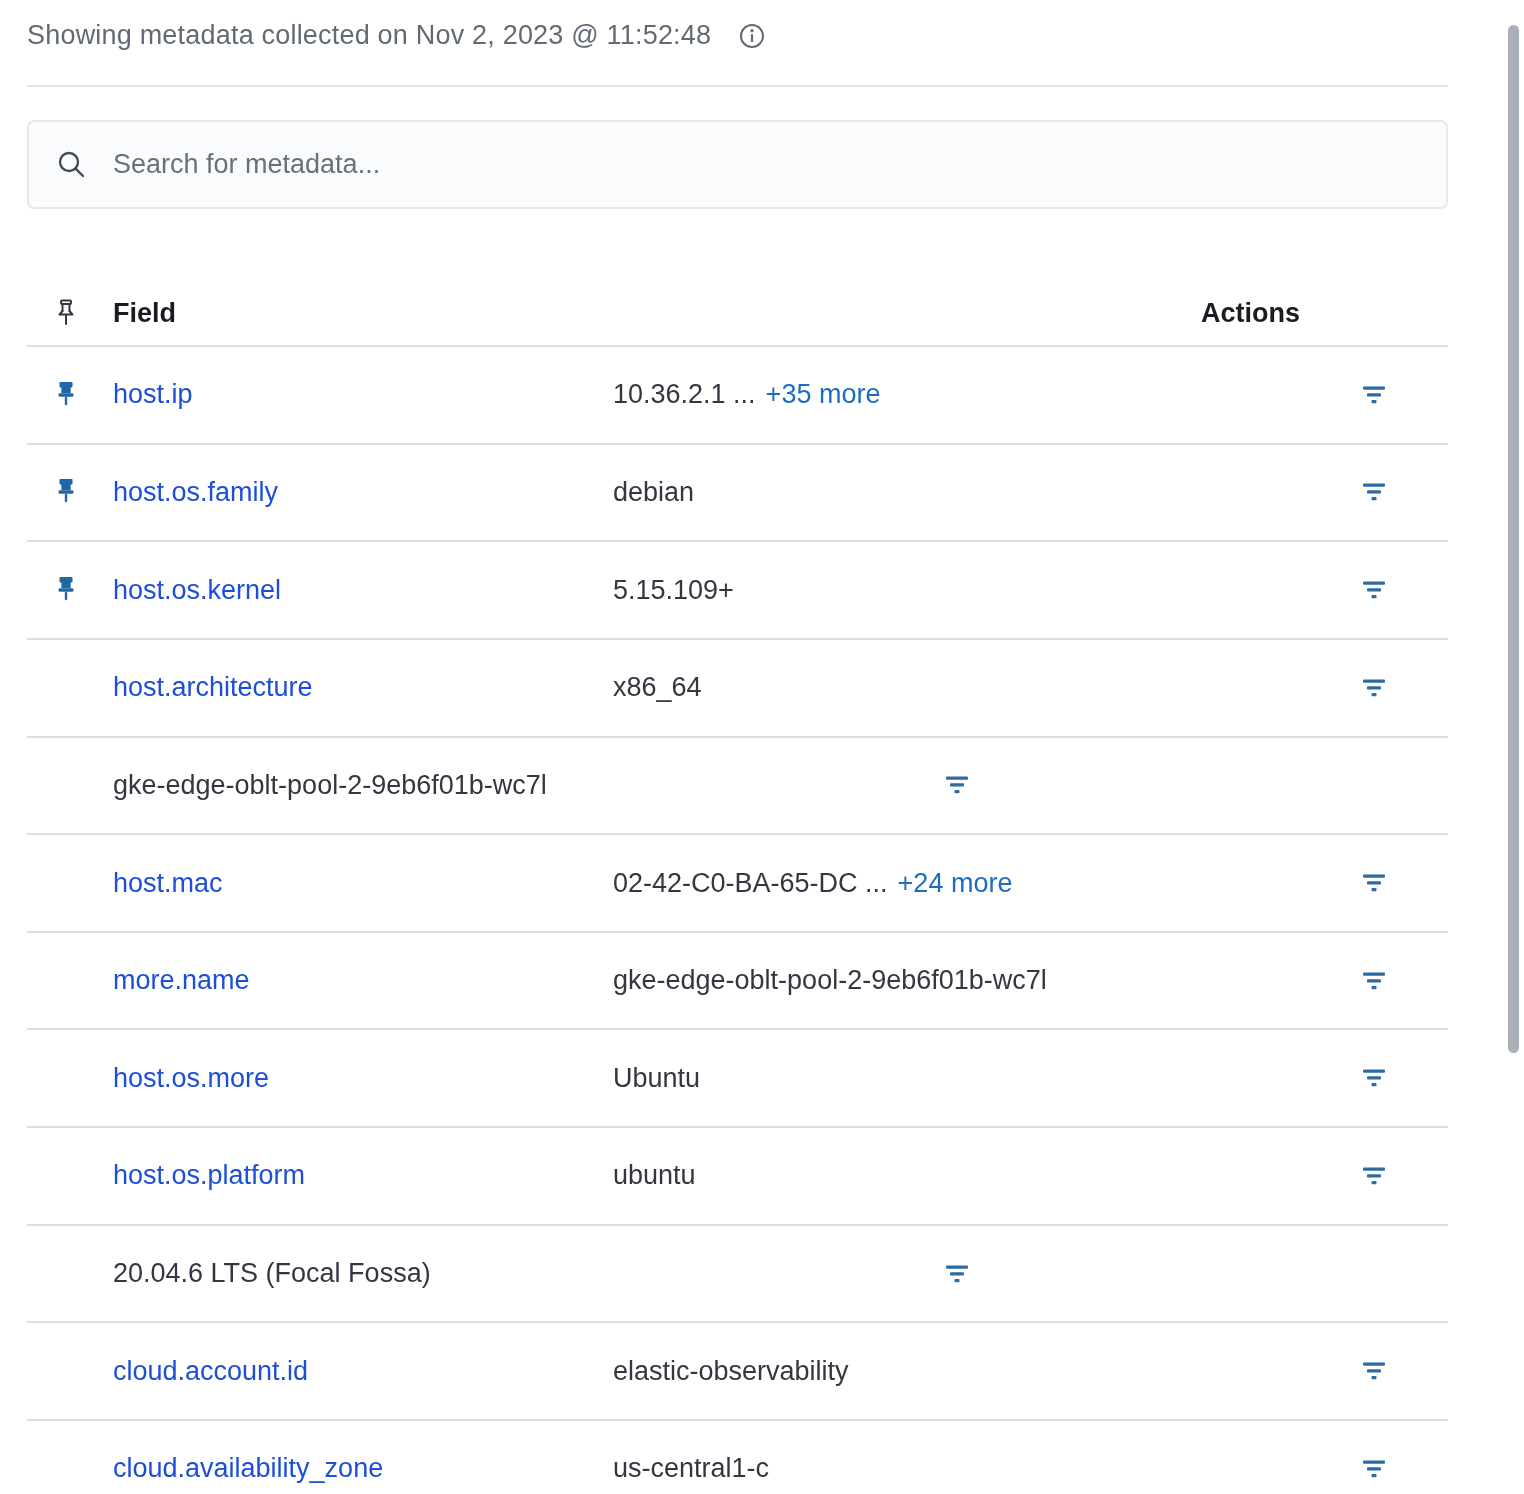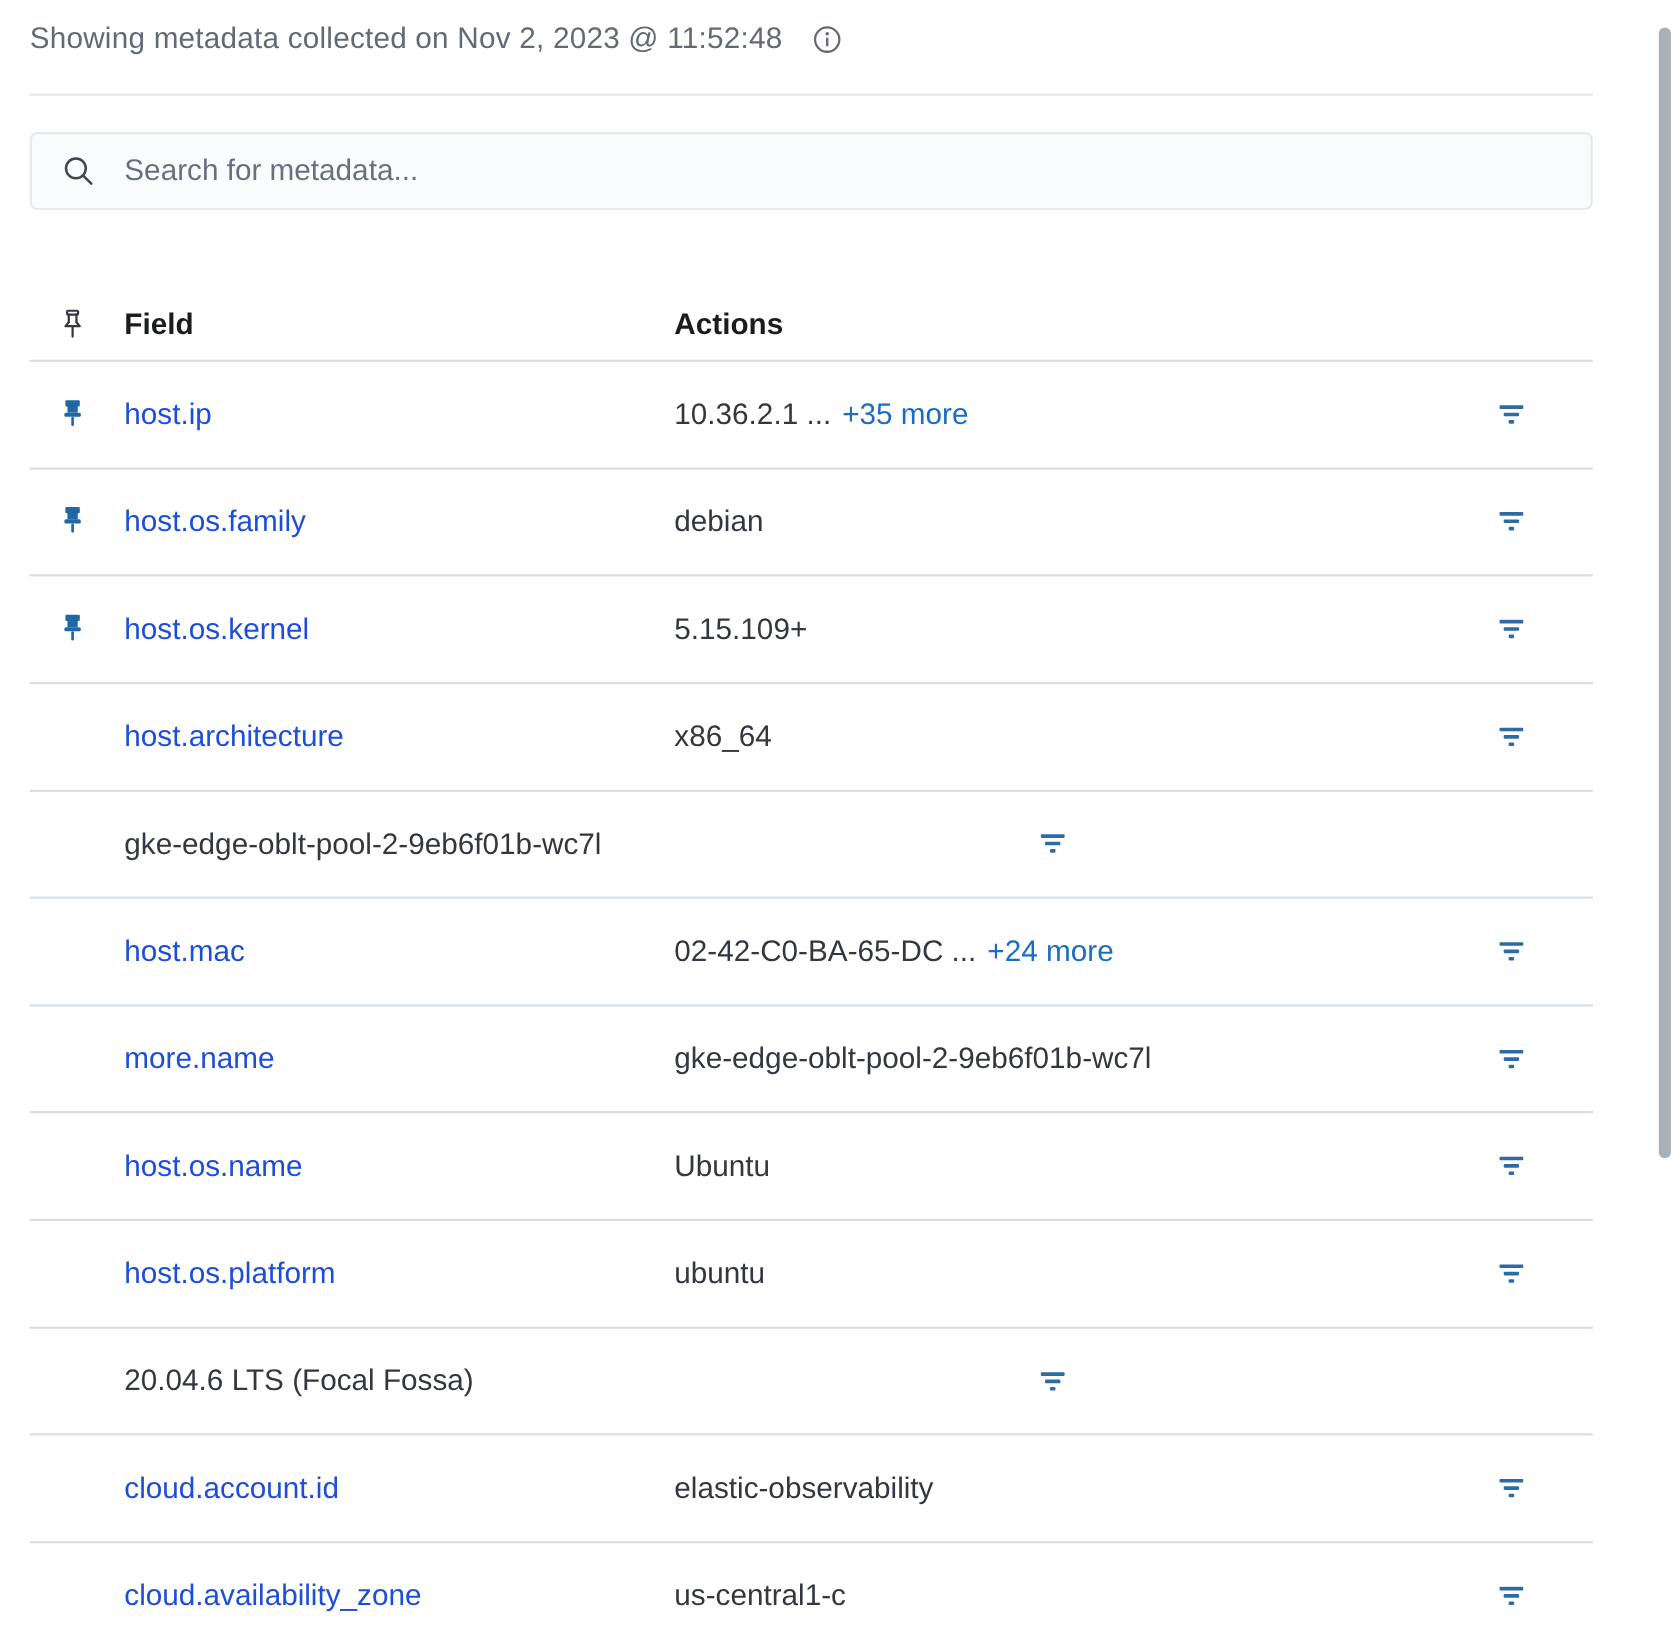--- a/index.html
+++ b/index.html
@@ -13,21 +13,21 @@
 
   
   .title-row { display:flex; align-items:center; gap:28px; height:34px; }
   .title-text { font-size:27px; color:#636a75; letter-spacing:.2px; }
   .info-icon { width:26px; height:26px; display:inline-block; margin-top:2px; }
 
   .top-divider { border:none; border-top:2px solid #e2e6f0; margin-top:33px; }
 
   
   .search-box {
-    margin-top:33px; height:71px; width:100%;
+    margin-top:33px; height:89px; width:100%;
     background:#fafbfd; border:2px solid #e3e8f2; border-radius:7px;
     display:flex; align-items:center; padding:0 24px 0 28px; gap:26px;
   }
   .search-icon { width:30px; height:30px; flex:0 0 auto; }
   .search-input {
     border:none; outline:none; background:transparent; flex:1;
     font-family:"Liberation Sans", sans-serif; font-size:27px; color:#343741;
   }
   .search-input::placeholder { color:#69707d; opacity:1; }
 
@@ -35,21 +35,21 @@
   .thead, .trow {
     display:grid;
     grid-template-columns:86px 500px 1fr 121px;
     align-items:center;
   }
   .thead {
     height:138px; align-items:end; padding-bottom:16px;
     border-bottom:2px solid #d8dde9;
   }
   .th { font-size:27px; font-weight:700; color:#1a1c21; }
-  .th-actions { text-align:left; padding-right:27px; }
+  .th-actions { text-align:right; padding-right:27px; }
   .cell-pin { padding-left:28px; line-height:0; }
   .trow { height:97.65px; border-bottom:2px solid #d8dde9; }
   .cell-field { font-size:27px; color:#1d4ed8; }
   .cell-value { font-size:27px; color:#343741; white-space:nowrap; }
   .more-link { color:#1c6dc2; text-decoration:none; margin-left:10px; cursor:pointer; }
   .cell-actions { padding-right:27px; display:flex; justify-content:center; line-height:0; }
   .filter-btn { background:none; border:none; cursor:pointer; padding:6px; line-height:0; }
 
   
   .scrollbar-thumb {
@@ -320,21 +320,21 @@
         <svg viewBox="0 0 22 30" width="22" height="28">
           <g fill="#2166a5">
             <rect x="4" y="1" width="14" height="6" rx="1"></rect>
             <rect x="6" y="6" width="10" height="7"></rect>
             <rect x="3" y="13" width="16" height="4" rx="1.5"></rect>
             <rect x="9.7" y="17" width="2.6" height="9" rx="1.3"></rect>
           </g>
         </svg>
       </span>
     </div>
-    <div class="cell-field">host.os.name</div>
+    <div class="cell-field">host.os.more</div>
     <div class="cell-value"><span>Ubuntu</span></div>
     <div class="cell-actions">
       <button class="filter-btn">
         <span>
           <svg viewBox="0 0 22 18" width="22" height="18">
             <g fill="#2d6ba3">
               <rect x="0" y="0.5" width="22" height="3.3" rx="1"></rect>
               <rect x="4" y="7.2" width="14" height="3.3" rx="1"></rect>
               <rect x="8.5" y="13.9" width="5" height="3.3" rx="1"></rect>
             </g>

